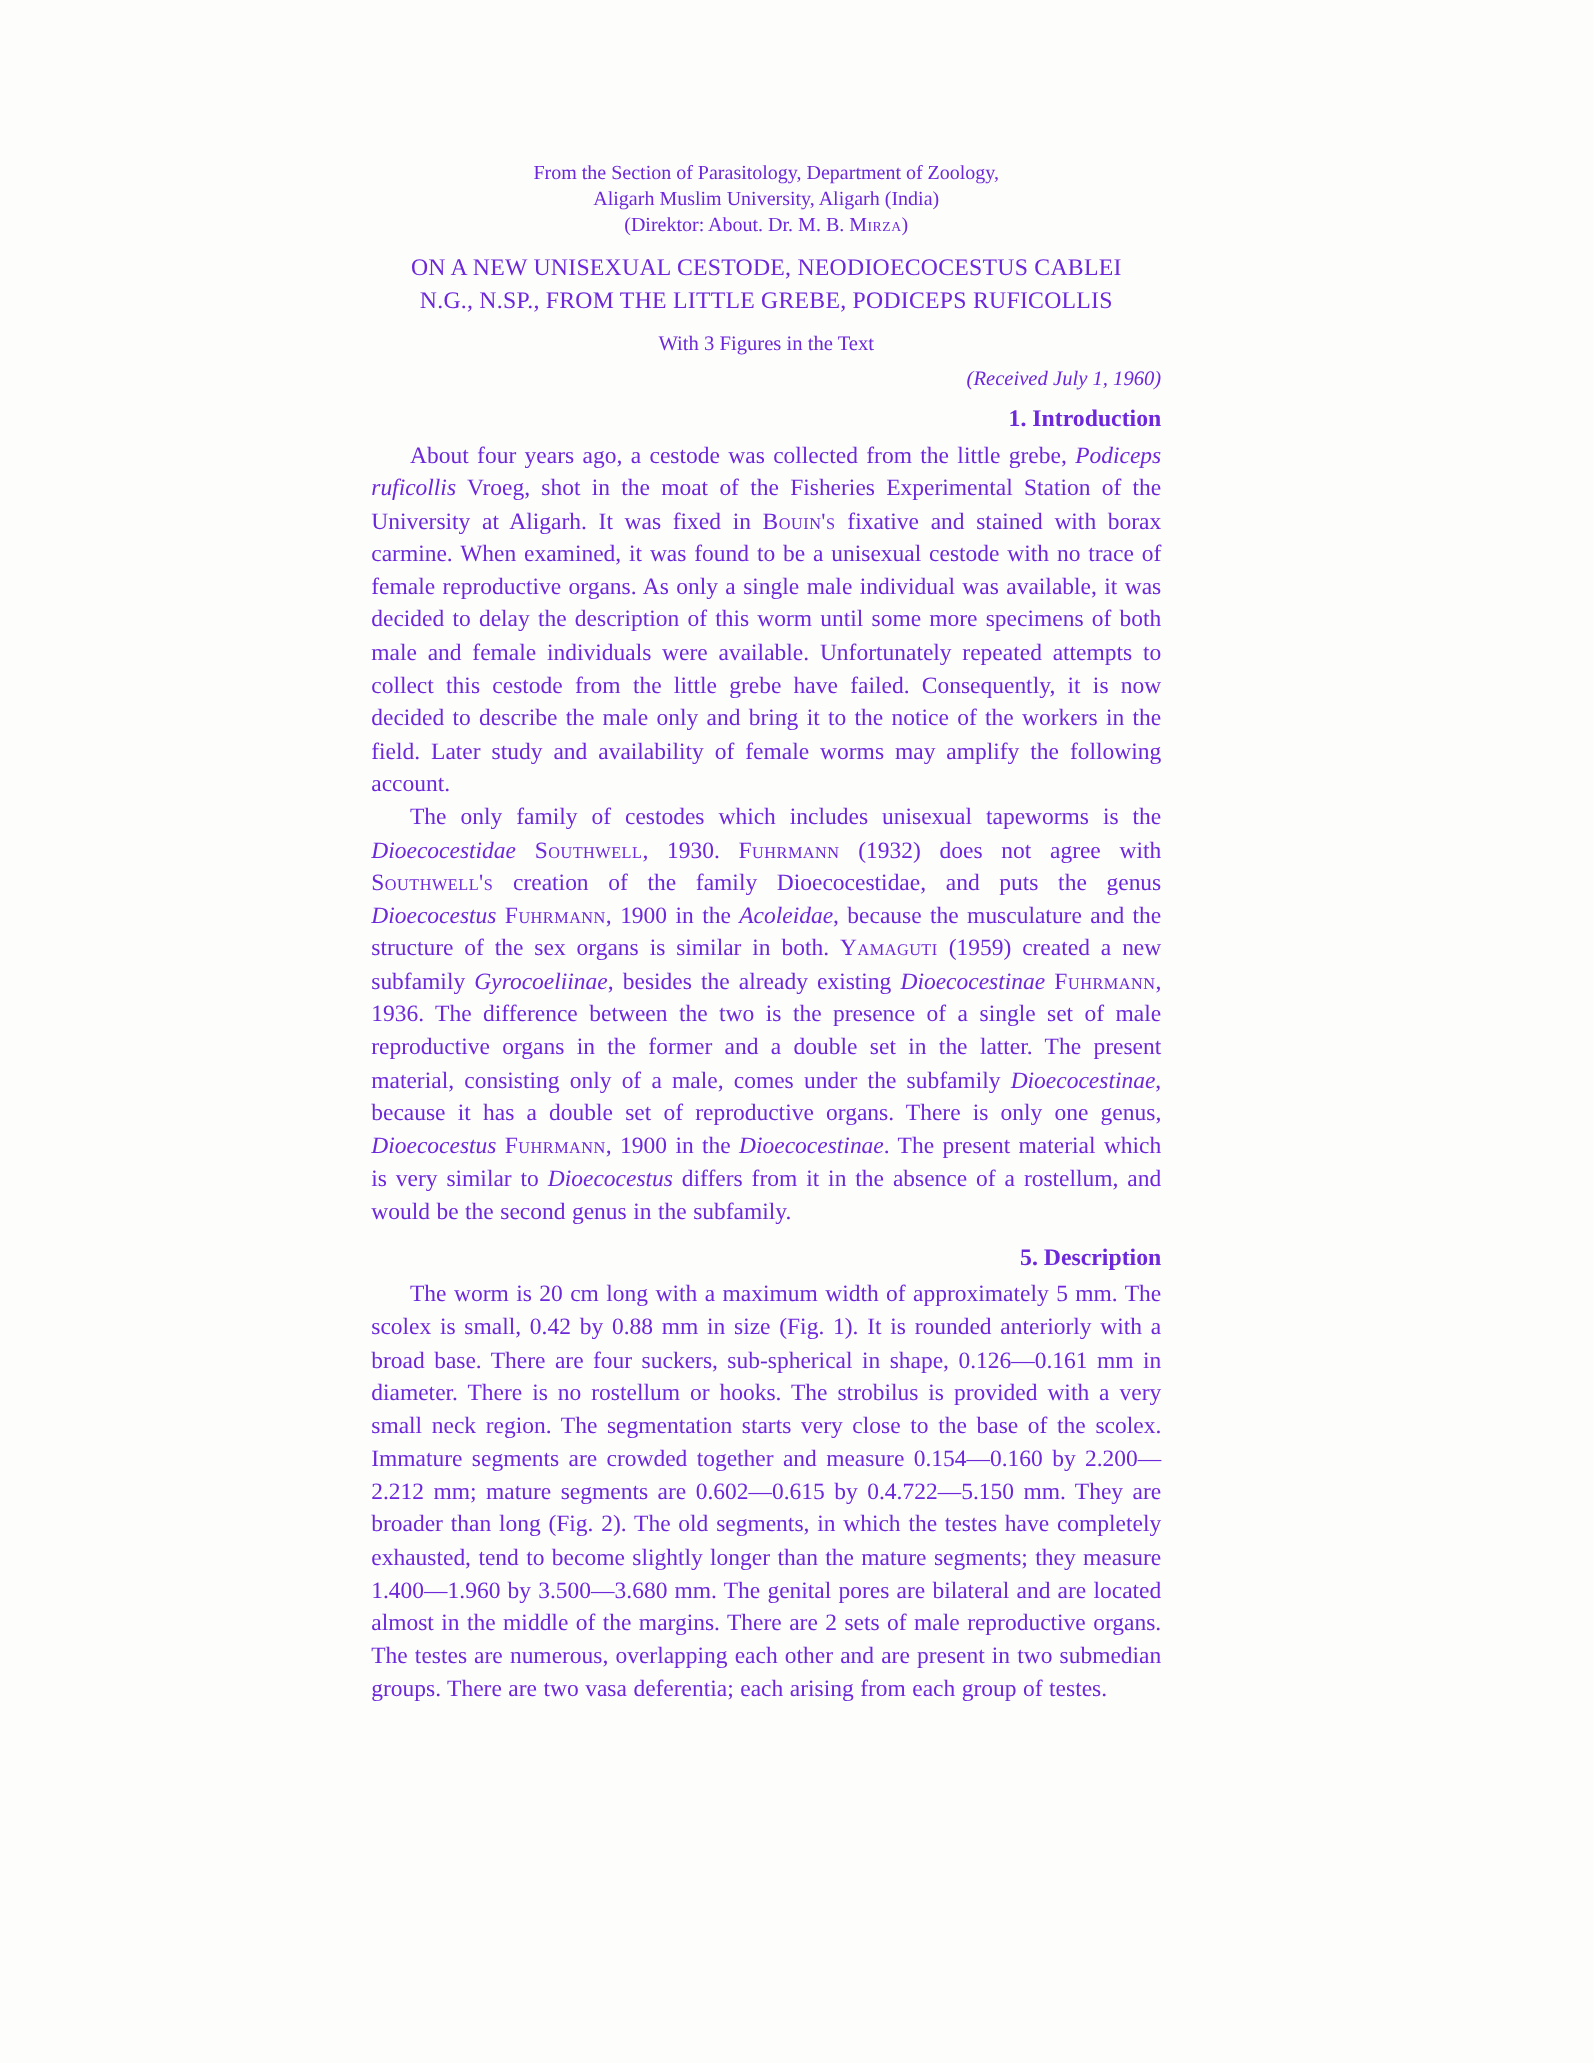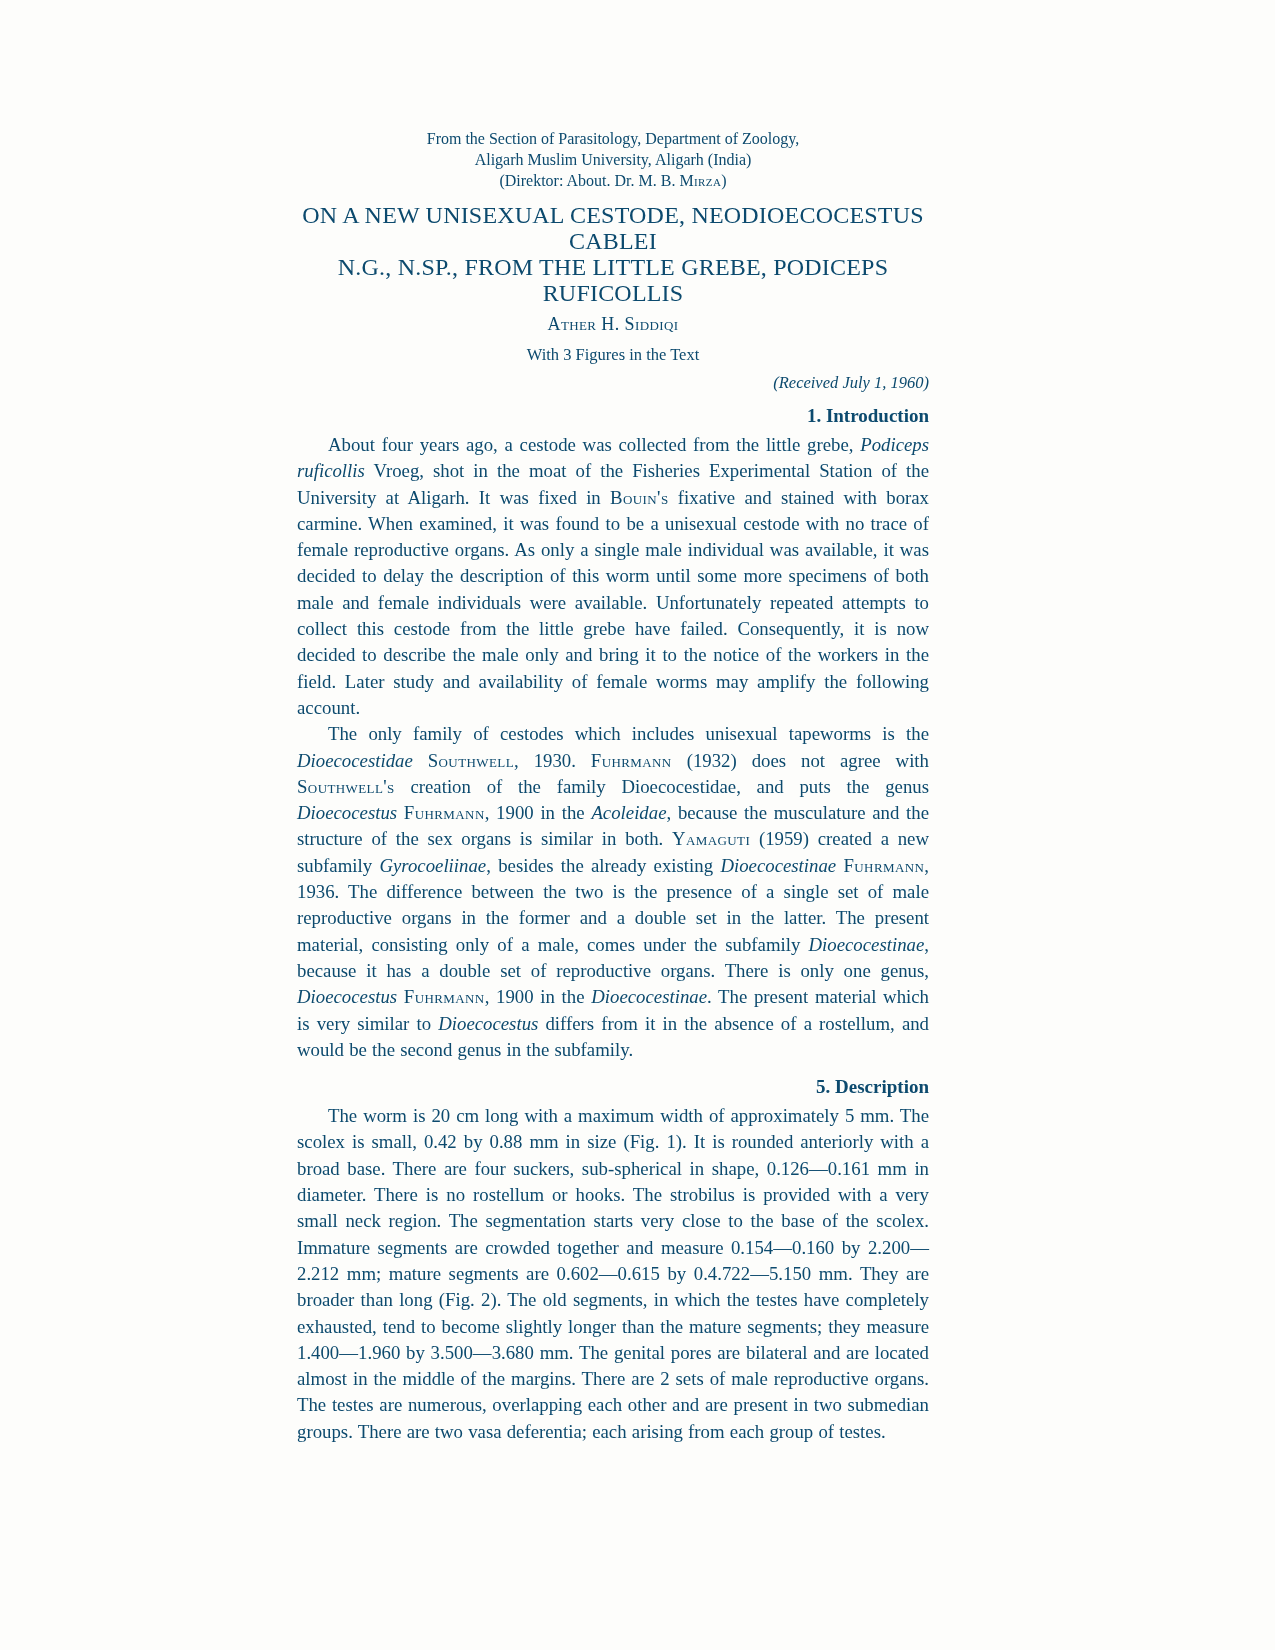--- a/index.html
+++ b/index.html
@@ -7,37 +7,37 @@
     padding: 0;
     background: #ffffff;
   }
   .page {
     position: relative;
     width: 1275px;
     height: 1650px;
     background: #fdfdfb;
     overflow: hidden;
     font-family: "Liberation Serif", "DejaVu Serif", serif;
-    color: #0c4a6e;
+    color: #6d28d9;
   }
   .content {
     position: absolute;
     left: 297px;
     top: 128px;
     width: 632px;
   }
   .affil {
     text-align: center;
     font-size: 16px;
     line-height: 21px;
   }
   .title {
     margin: 11px 0 0 0;
     text-align: center;
-    font-size: 24px;
+    font-size: 19px;
     font-weight: 400;
     line-height: 26px;
     letter-spacing: 0.2px;
   }
   .title-line { display: block; }
   .by {
     margin-top: 10px;
     text-align: center;
     font-size: 16.5px;
     line-height: 19px;
@@ -90,21 +90,20 @@
     <header>
       <div class="affil">From the Section of Parasitology, Department of Zoology,</div>
       <div class="affil">Aligarh Muslim University, Aligarh (India)</div>
       <div class="affil"><span>(Direktor: About. Dr. M. B. </span><span class="run-sc">Mirza</span><span>)</span></div>
 
       <h1 class="title">
         <span class="title-line">ON A NEW UNISEXUAL CESTODE, NEODIOECOCESTUS CABLEI</span>
         <span class="title-line">N.G., N.SP., FROM THE LITTLE GREBE, PODICEPS RUFICOLLIS</span>
       </h1>
 
-      <div class="author"><span class="run-sc">Ather H. Siddiqi</span></div>
       <div class="figures">With 3 Figures in the Text</div>
       <div class="received">(Received July 1, 1960)</div>
     </header>
 
     <section>
       <h2 class="sh">1. Introduction</h2>
       <p class="para"><span>About four years ago, a cestode was collected from the little grebe, </span><span class="run-i">Podiceps ruficollis</span><span> Vroeg, shot in the moat of the Fisheries Experimental Station of the University at Aligarh. It was fixed in </span><span class="run-sc">Bouin's</span><span> fixative and stained with borax carmine. When examined, it was found to be a unisexual cestode with no trace of female reproductive organs. As only a single male individual was available, it was decided to delay the description of this worm until some more specimens of both male and female individuals were available. Unfortunately repeated attempts to collect this cestode from the little grebe have failed. Consequently, it is now decided to describe the male only and bring it to the notice of the workers in the field. Later study and availability of female worms may amplify the following account.</span></p>
       <p class="para"><span>The only family of cestodes which includes unisexual tapeworms is the </span><span class="run-i">Dioecocestidae</span><span> </span><span class="run-sc">Southwell</span><span>, 1930. </span><span class="run-sc">Fuhrmann</span><span> (1932) does not agree with </span><span class="run-sc">Southwell's</span><span> creation of the family Dioecocestidae, and puts the genus </span><span class="run-i">Dioecocestus</span><span> </span><span class="run-sc">Fuhrmann</span><span>, 1900 in the </span><span class="run-i">Acoleidae</span><span>, because the musculature and the structure of the sex organs is similar in both. </span><span class="run-sc">Yamaguti</span><span> (1959) created a new subfamily </span><span class="run-i">Gyrocoeliinae</span><span>, besides the already existing </span><span class="run-i">Dioecocestinae</span><span> </span><span class="run-sc">Fuhrmann</span><span>, 1936. The difference between the two is the presence of a single set of male reproductive organs in the former and a double set in the latter. The present material, consisting only of a male, comes under the subfamily </span><span class="run-i">Dioecocestinae</span><span>, because it has a double set of reproductive organs. There is only one genus, </span><span class="run-i">Dioecocestus</span><span> </span><span class="run-sc">Fuhrmann</span><span>, 1900 in the </span><span class="run-i">Dioecocestinae</span><span>. The present material which is very similar to </span><span class="run-i">Dioecocestus</span><span> differs from it in the absence of a rostellum, and would be the second genus in the subfamily.</span></p>
     </section>
 

